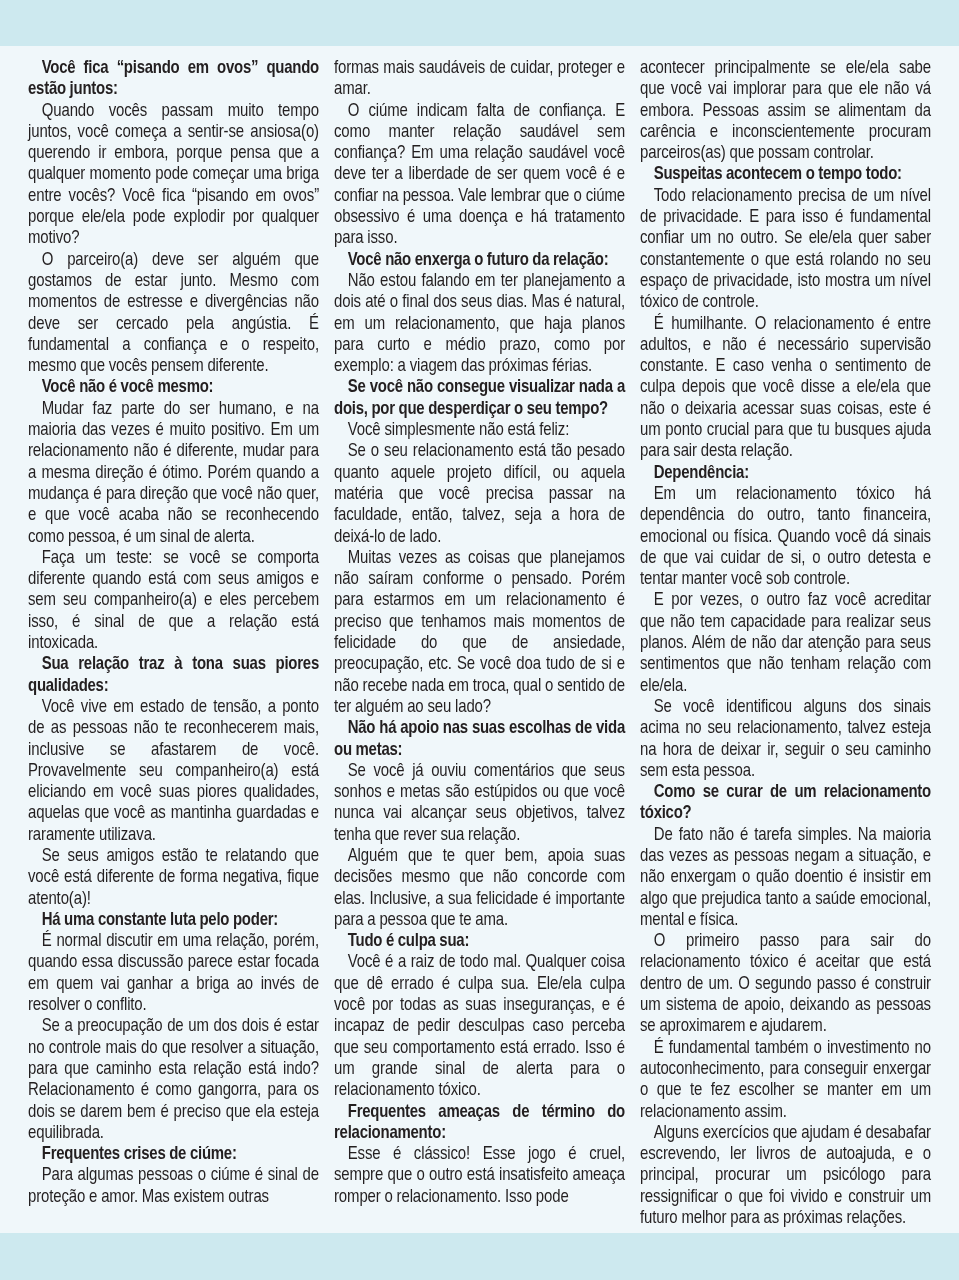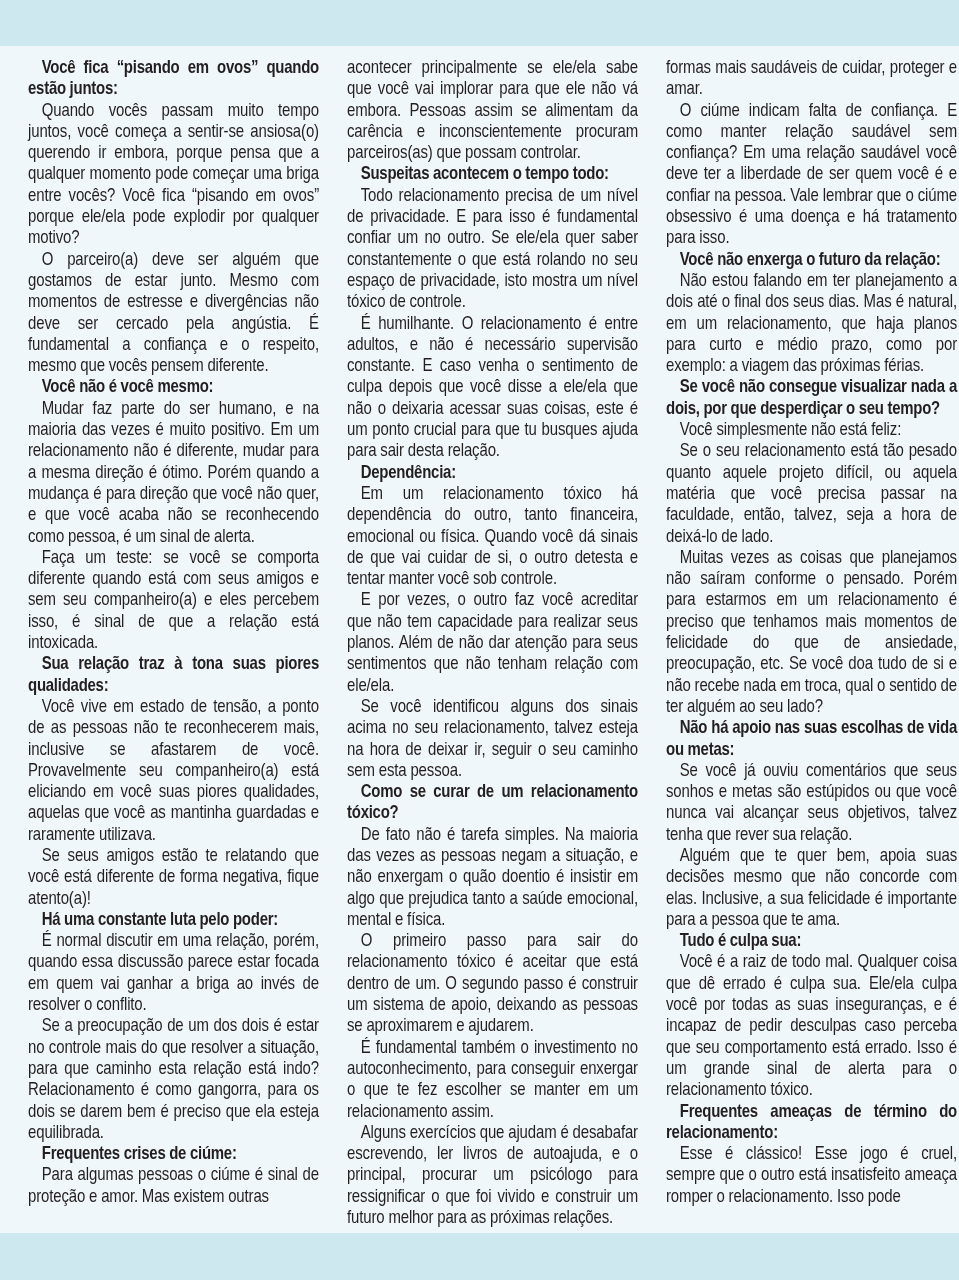--- a/index.html
+++ b/index.html
@@ -17,21 +17,21 @@
     color:var(--text);
     overflow:hidden;
   }
   .band{position:absolute;left:0;width:100%;background:var(--band);z-index:5;}
   .band.top{top:0;height:46px;}
   .band.bottom{bottom:0;height:47px;}
   .content{
     position:absolute;
     top:46px;left:28px;right:28px;bottom:47px;
     display:flex;
-    gap:28px;
+    gap:15px;
     padding-top:10px;
     box-sizing:border-box;
   }
   .col{width:291px;flex:0 0 291px;}
   .col-inner{
     width:360px;
     transform:scaleX(0.8083);
     transform-origin:0 0;
     hyphens:auto;
   }
@@ -66,49 +66,49 @@
           <p class="para">Se seus amigos estão te relatando que você está diferente de forma negativa, fique atento(a)!</p>
           <p class="heading">Há uma constante luta pelo poder:</p>
           <p class="para">É normal discutir em uma relação, porém, quando essa discussão parece estar focada em quem vai ganhar a briga ao invés de resolver o conflito.</p>
           <p class="para">Se a preocupação de um dos dois é estar no controle mais do que resolver a situação, para que caminho esta relação está indo? Relacionamento é como gangorra, para os dois se darem bem é preciso que ela esteja equilibrada.</p>
           <p class="heading">Frequentes crises de ciúme:</p>
           <p class="para">Para algumas pessoas o ciúme é sinal de proteção e amor. Mas existem outras</p>
         </div>
     </section>
     <section class="col">
       <div class="col-inner">
-          <p class="cont">acontecer principalmente se ele/ela sabe que você vai implorar para que ele não vá embora. Pessoas assim se alimentam da carência e inconscientemente procuram parceiros(as) que possam controlar.</p>
-          <p class="heading">Suspeitas acontecem o tempo todo:</p>
-          <p class="para">Todo relacionamento precisa de um nível de privacidade. E para isso é fundamental confiar um no outro. Se ele/ela quer saber constantemente o que está rolando no seu espaço de privacidade, isto mostra um nível tóxico de controle.</p>
-          <p class="para">É humilhante. O relacionamento é entre adultos, e não é necessário supervisão constante. E caso venha o sentimento de culpa depois que você disse a ele/ela que não o deixaria acessar suas coisas, este é um ponto crucial para que tu busques ajuda para sair desta relação.</p>
-          <p class="heading">Dependência:</p>
-          <p class="para">Em um relacionamento tóxico há dependência do outro, tanto financeira, emocional ou física. Quando você dá sinais de que vai cuidar de si, o outro detesta e tentar manter você sob controle.</p>
-          <p class="para">E por vezes, o outro faz você acreditar que não tem capacidade para realizar seus planos. Além de não dar atenção para seus sentimentos que não tenham relação com ele/ela.</p>
-          <p class="para">Se você identificou alguns dos sinais acima no seu relacionamento, talvez esteja na hora de deixar ir, seguir o seu caminho sem esta pessoa.</p>
-          <p class="heading">Como se curar de um relacionamento tóxico?</p>
-          <p class="para">De fato não é tarefa simples. Na maioria das vezes as pessoas negam a situação, e não enxergam o quão doentio é insistir em algo que prejudica tanto a saúde emocional, mental e física.</p>
-          <p class="para">O primeiro passo para sair do relacionamento tóxico é aceitar que está dentro de um. O segundo passo é construir um sistema de apoio, deixando as pessoas se aproximarem e ajudarem.</p>
-          <p class="para">É fundamental também o investimento no autoconhecimento, para conseguir enxergar o que te fez escolher se manter em um relacionamento assim.</p>
-          <p class="para">Alguns exercícios que ajudam é desabafar escrevendo, ler livros de autoajuda, e o principal, procurar um psicólogo para ressignificar o que foi vivido e construir um futuro melhor para as próximas relações.</p>
-        </div>
-    </section>
-    <section class="col">
-      <div class="col-inner">
           <p class="cont">formas mais saudáveis de cuidar, proteger e amar.</p>
           <p class="para">O ciúme indicam falta de confiança. E como manter relação saudável sem confiança? Em uma relação saudável você deve ter a liberdade de ser quem você é e confiar na pessoa. Vale lembrar que o ciúme obsessivo é uma doença e há tratamento para isso.</p>
           <p class="heading">Você não enxerga o futuro da relação:</p>
           <p class="para">Não estou falando em ter planejamento a dois até o final dos seus dias. Mas é natural, em um relacionamento, que haja planos para curto e médio prazo, como por exemplo: a viagem das próximas férias.</p>
           <p class="heading">Se você não consegue visualizar nada a dois, por que desperdiçar o seu tempo?</p>
           <p class="para">Você simplesmente não está feliz:</p>
           <p class="para">Se o seu relacionamento está tão pesado quanto aquele projeto difícil, ou aquela matéria que você precisa passar na faculdade, então, talvez, seja a hora de deixá-lo de lado.</p>
           <p class="para">Muitas vezes as coisas que planejamos não saíram conforme o pensado. Porém para estarmos em um relacionamento é preciso que tenhamos mais momentos de felicidade do que de ansiedade, preocupação, etc. Se você doa tudo de si e não recebe nada em troca, qual o sentido de ter alguém ao seu lado?</p>
           <p class="heading">Não há apoio nas suas escolhas de vida ou metas:</p>
           <p class="para">Se você já ouviu comentários que seus sonhos e metas são estúpidos ou que você nunca vai alcançar seus objetivos, talvez tenha que rever sua relação.</p>
           <p class="para">Alguém que te quer bem, apoia suas decisões mesmo que não concorde com elas. Inclusive, a sua felicidade é importante para a pessoa que te ama.</p>
           <p class="heading">Tudo é culpa sua:</p>
           <p class="para">Você é a raiz de todo mal. Qualquer coisa que dê errado é culpa sua. Ele/ela culpa você por todas as suas inseguranças, e é incapaz de pedir desculpas caso perceba que seu comportamento está errado. Isso é um grande sinal de alerta para o relacionamento tóxico.</p>
           <p class="heading">Frequentes ameaças de término do relacionamento:</p>
           <p class="para">Esse é clássico! Esse jogo é cruel, sempre que o outro está insatisfeito ameaça romper o relacionamento. Isso pode</p>
         </div>
     </section>
+    <section class="col">
+      <div class="col-inner">
+          <p class="cont">acontecer principalmente se ele/ela sabe que você vai implorar para que ele não vá embora. Pessoas assim se alimentam da carência e inconscientemente procuram parceiros(as) que possam controlar.</p>
+          <p class="heading">Suspeitas acontecem o tempo todo:</p>
+          <p class="para">Todo relacionamento precisa de um nível de privacidade. E para isso é fundamental confiar um no outro. Se ele/ela quer saber constantemente o que está rolando no seu espaço de privacidade, isto mostra um nível tóxico de controle.</p>
+          <p class="para">É humilhante. O relacionamento é entre adultos, e não é necessário supervisão constante. E caso venha o sentimento de culpa depois que você disse a ele/ela que não o deixaria acessar suas coisas, este é um ponto crucial para que tu busques ajuda para sair desta relação.</p>
+          <p class="heading">Dependência:</p>
+          <p class="para">Em um relacionamento tóxico há dependência do outro, tanto financeira, emocional ou física. Quando você dá sinais de que vai cuidar de si, o outro detesta e tentar manter você sob controle.</p>
+          <p class="para">E por vezes, o outro faz você acreditar que não tem capacidade para realizar seus planos. Além de não dar atenção para seus sentimentos que não tenham relação com ele/ela.</p>
+          <p class="para">Se você identificou alguns dos sinais acima no seu relacionamento, talvez esteja na hora de deixar ir, seguir o seu caminho sem esta pessoa.</p>
+          <p class="heading">Como se curar de um relacionamento tóxico?</p>
+          <p class="para">De fato não é tarefa simples. Na maioria das vezes as pessoas negam a situação, e não enxergam o quão doentio é insistir em algo que prejudica tanto a saúde emocional, mental e física.</p>
+          <p class="para">O primeiro passo para sair do relacionamento tóxico é aceitar que está dentro de um. O segundo passo é construir um sistema de apoio, deixando as pessoas se aproximarem e ajudarem.</p>
+          <p class="para">É fundamental também o investimento no autoconhecimento, para conseguir enxergar o que te fez escolher se manter em um relacionamento assim.</p>
+          <p class="para">Alguns exercícios que ajudam é desabafar escrevendo, ler livros de autoajuda, e o principal, procurar um psicólogo para ressignificar o que foi vivido e construir um futuro melhor para as próximas relações.</p>
+        </div>
+    </section>
   </div>
   <div class="band bottom"></div>
 </div>
 
 </body></html>

